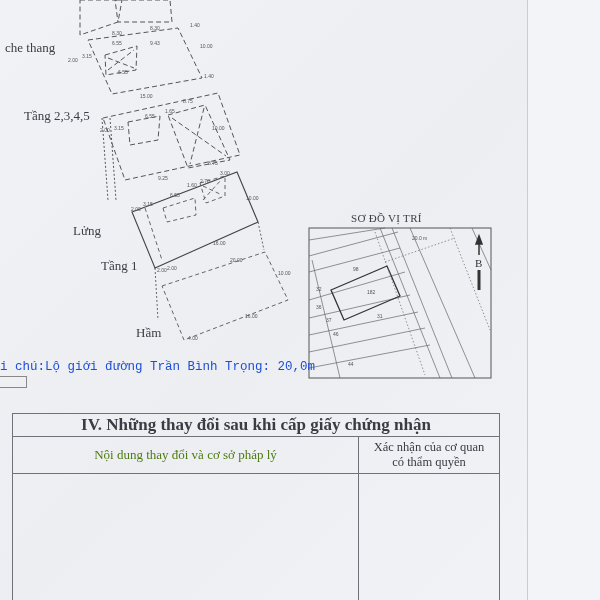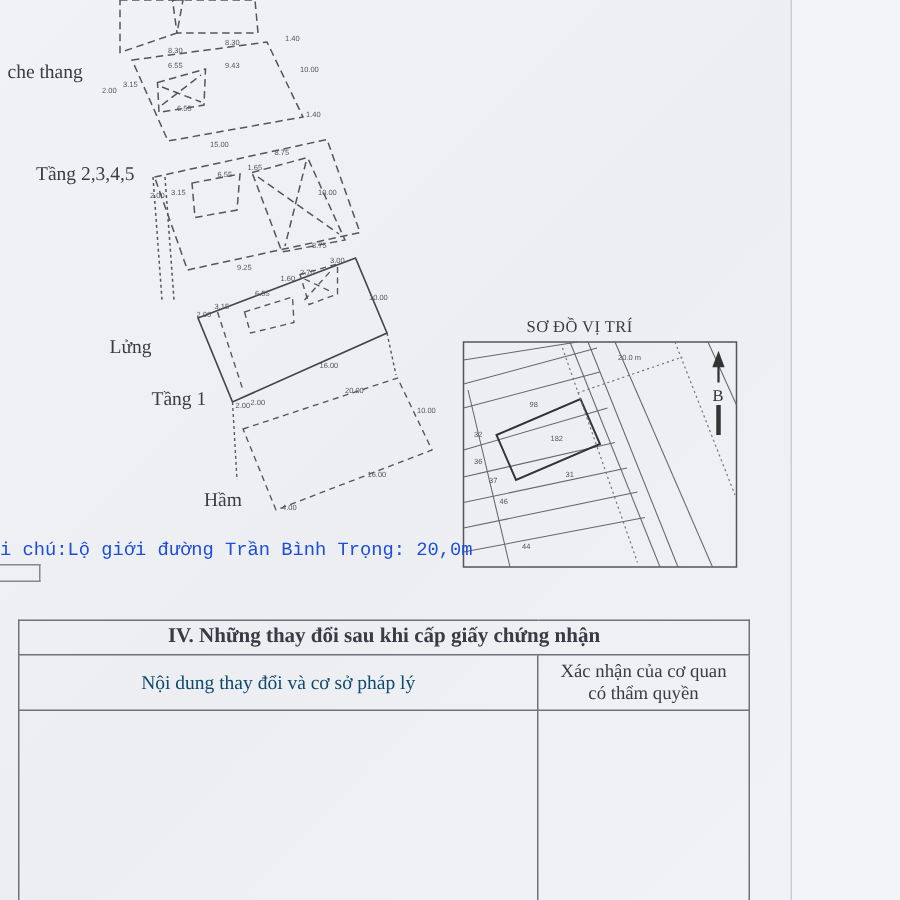--- a/index.html
+++ b/index.html
@@ -16,22 +16,22 @@
   svg.plan { position:absolute; left:0; top:0; }
   .label { position:absolute; font-size:13px; color:#3b3d45; white-space:nowrap; }
   .dim { font-family:"Liberation Sans", sans-serif; font-size:5px; fill:#555; }
   .legend { position:absolute; left:0; top:360px; font-size:12.5px; color:#1d4ed8;font-family:Liberation Mono, monospace; }
   .legend-row { height:15px; white-space:nowrap; }
   .legend-box { display:inline-block; width:26px; height:10px; border:1px solid #888;
     border-left:none; vertical-align:middle; margin-right:6px; }
   .site-title { position:absolute; left:351px; top:212px; font-size:11px; color:#3b3d45; letter-spacing:.3px; }
   table.changes { position:absolute; left:12px; top:413px; width:488px; border-collapse:collapse; }
   table.changes td, table.changes th { border:1px solid #6f7279; padding:0; }
-  .th-main { height:22px; font-weight:bold; font-size:14px; text-align:center; color:#3a3c44; }
-  .th-col1 { height:36px; font-weight:normal; font-size:13px; text-align:center; color:#0c4a6e; width:345px; }
+  .th-main { height:22px; font-weight:bold; font-size:17px; text-align:center; color:#3a3c44; }
+  .th-col1 { height:36px; font-weight:normal; font-size:13px; text-align:center; color:#4d7c0f; width:345px; }
   .th-col2 { height:36px; font-weight:normal; font-size:12.5px; text-align:center; line-height:15px; color:#3a3c44;margin-left:26px; }
   .td-body { height:150px; }
 </style>
 </head>
 <body>
 
 <div class="page"></div>
 <div class="right-strip"></div>
 
 <svg class="plan" width="600" height="400" viewBox="0 0 600 400">

